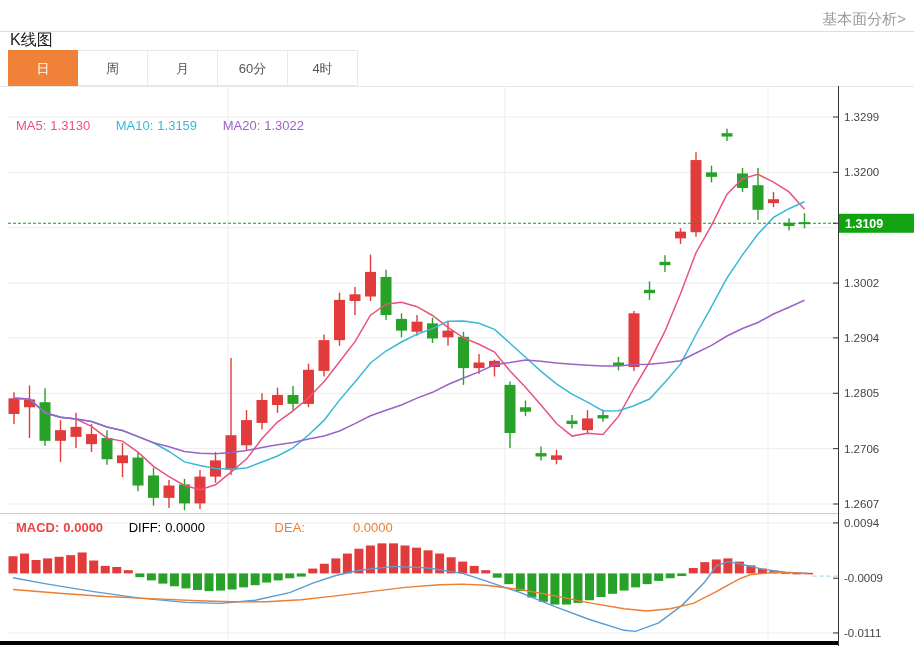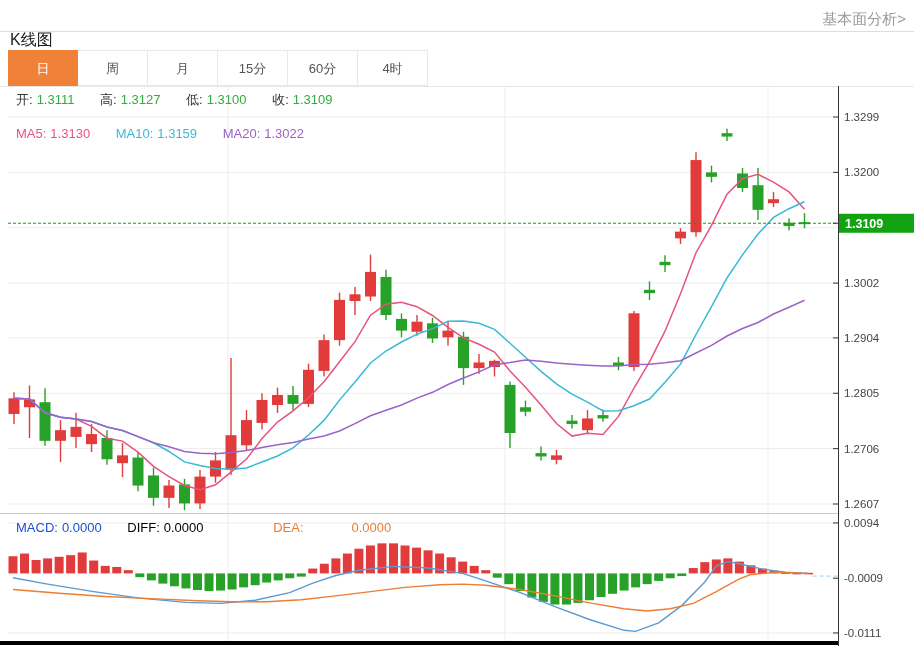--- a/index.html
+++ b/index.html
@@ -12,38 +12,37 @@
   .tab{width:70px;height:36px;line-height:36px;text-align:center;font-size:13px;color:#555;
        background:#fff;border:1px solid #e8e8e8;border-left:none;box-sizing:border-box;cursor:pointer;}
   .tab:first-child{border-left:1px solid #e8e8e8;}
   .tab.active{background:#f08138;border-color:#f08138;color:#fff;}
   .legend{position:absolute;left:16px;font-size:13px;white-space:nowrap;pointer-events:none;}
   .legend span{margin-right:4px;}
   .lg-gap{display:inline-block;width:14px;}
   .lbl{color:#333;}
   .val-g{color:#2fae3f;}
   .ma5{color:#e8527f;} .ma10{color:#38b9d8;} .ma20{color:#9d62c9;}
-  .mc-macd{color:#1d4ed8;} .mc-diff{color:#000000;} .mc-dea{color:#ed7d31;margin-left:44px;}
+  .mc-macd{color:#ef4444;font-weight:bold;} .mc-diff{color:#000000;} .mc-dea{color:#ed7d31;margin-left:44px;}
   svg{position:absolute;top:0;left:0;}
   svg text{font-family:"Liberation Sans","DejaVu Sans",sans-serif;}
 </style>
 </head>
 <body>
 
 <div class="page">
 
   <div class="hdr-title">K线图</div>
   <div class="hdr-link">基本面分析&gt;</div>
   <div class="hdr-rule"></div>
 
   <div class="tabs">
     <div class="tab active">日</div>
     <div class="tab">周</div>
     <div class="tab">月</div>
-    <div class="tab">15分</div>
     <div class="tab">60分</div>
     <div class="tab">4时</div>
   </div>
 
   <svg id="chart" width="914" height="648">
     <g id="g-grid">
         <line x1="0" y1="86.5" x2="914" y2="86.5" stroke="#e6e6e6"></line>
         <line x1="228" y1="86" x2="228" y2="641" stroke="#ededed"></line>
         <line x1="505" y1="86" x2="505" y2="641" stroke="#ededed"></line>
         <line x1="768" y1="86" x2="768" y2="641" stroke="#ededed"></line>
@@ -268,28 +267,22 @@
         <line x1="833" y1="393.26878612716763" x2="838" y2="393.26878612716763" stroke="#333333"></line>
         <text x="844" y="397.26878612716763" fill="#444" font-size="11.5">1.2805</text>
         <line x1="833" y1="448.63439306358384" x2="838" y2="448.63439306358384" stroke="#333333"></line>
         <text x="844" y="452.63439306358384" fill="#444" font-size="11.5">1.2706</text>
         <line x1="833" y1="504" x2="838" y2="504" stroke="#333333"></line>
         <text x="844" y="508" fill="#444" font-size="11.5">1.2607</text>
         <rect x="0" y="641" width="838" height="4" fill="#000"></rect>
       </g>
   </svg>
 
-  <div class="legend" style="top:91px;">
-    <span class="lbl">开:</span><span class="val-g">1.3111</span><span class="lg-gap"></span>
-    <span class="lbl">高:</span><span class="val-g">1.3127</span><span class="lg-gap"></span>
-    <span class="lbl">低:</span><span class="val-g">1.3100</span><span class="lg-gap"></span>
-    <span class="lbl">收:</span><span class="val-g">1.3109</span>
-  </div>
-
-  <div class="legend" style="top:126px;">
+
+  <div class="legend" style="top:118px;">
     <span class="ma5">MA5:</span><span class="ma5">1.3130</span><span class="lg-gap"></span>
     <span class="ma10">MA10:</span><span class="ma10">1.3159</span><span class="lg-gap"></span>
     <span class="ma20">MA20:</span><span class="ma20">1.3022</span>
   </div>
 
   <div class="legend" style="top:520px;">
     <span class="mc-macd">MACD:</span><span class="mc-macd">0.0000</span><span class="lg-gap"></span>
     <span class="mc-diff">DIFF:</span><span class="mc-diff">0.0000</span><span class="lg-gap"></span>
     <span class="mc-dea">DEA:</span><span class="mc-dea">0.0000</span>
   </div>

